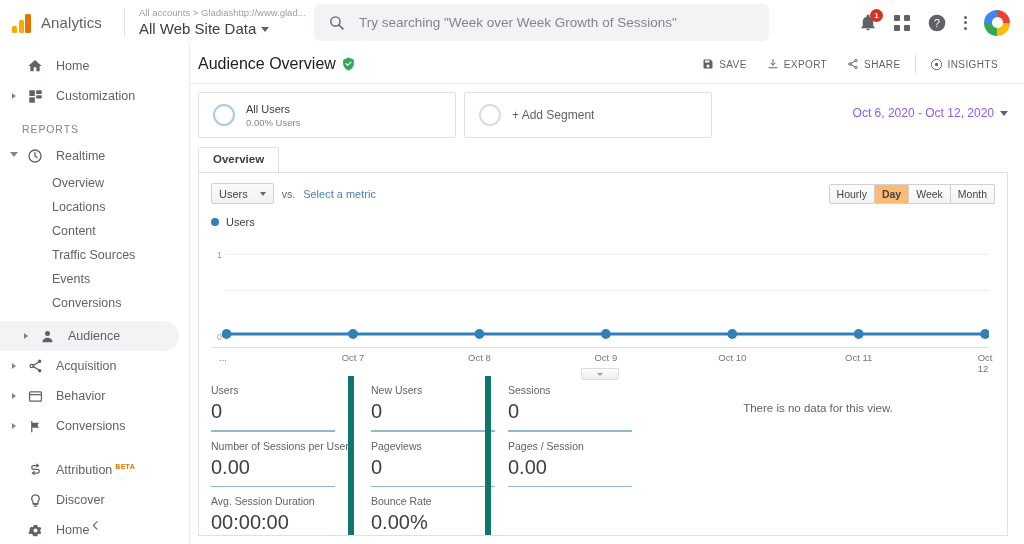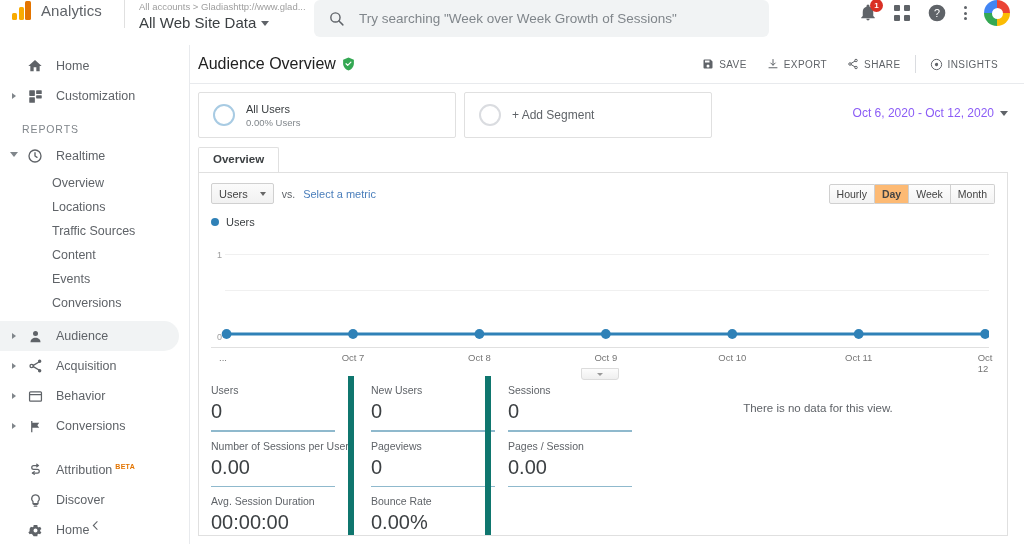--- a/index.html
+++ b/index.html
@@ -9,21 +9,21 @@
     background: #fff;
     font-family: "Liberation Sans", sans-serif;
     color: #424242;
   }
   .app { position: relative; width: 1024px; height: 544px; }
 
   
   .topbar {
     position: absolute; top: 0; left: 0; width: 1024px; height: 46px;
     background: #fff; border-bottom: 1px solid #e8eaed;
-    display: flex; align-items: flex-start;
+    display: flex; align-items: center;
   }
   .brand { display: flex; align-items: center; width: 124px; padding-left: 12px; }
   .ga-logo { display: flex; align-items: flex-end; gap: 1.5px; height: 20px; }
   .ga-logo i { display: block; border-radius: 1.5px; }
   .bar1 { width: 5px; height: 7px;  background: #f9ab00; }
   .bar2 { width: 5px; height: 13px; background: #f9ab00; }
   .bar3 { width: 6px; height: 19px; background: #e37400; }
   .brand-name { font-size: 15px; color: #5f6368; margin-left: 10px; letter-spacing: .1px; }
   .vdiv { width: 1px; height: 28px; background: #e0e0e0; }
 
@@ -69,21 +69,21 @@
     display: flex; align-items: center; height: 30px; cursor: pointer;
     color: #5f6368; position: relative;
   }
   .nav-row .arrow {
     width: 16px; display: flex; justify-content: center; align-items: center; margin-left: 6px;
   }
   .arrow i { width: 0; height: 0; border-top: 3.5px solid transparent; border-bottom: 3.5px solid transparent; border-left: 4.5px solid #80868b; }
   .arrow.open i { border-left: 4px solid transparent; border-right: 4px solid transparent; border-top: 5px solid #80868b; }
   .nav-ico { width: 26px; display: flex; justify-content: center; align-items: center; color: #5f6368; }
   .nav-label { margin-left: 8px; white-space: nowrap; }
-  .nav-row.selected { background: #f1f3f4; border-radius: 0 16px 16px 0; margin-right: 10px; }
+  .nav-row.selected { background: #f1f3f4; border-radius: 0 16px 16px 0; margin-right: 10px; padding-left: 12px; }
   .nav-row.noarrow { padding-left: 22px; }
   .section-lbl { font-size: 10.5px; color: #80868b; letter-spacing: .9px; padding: 12px 0 6px 22px; }
   .sub-item { height: 24px; display: flex; align-items: center; padding-left: 52px; color: #5f6368; font-size: 12.5px; cursor: pointer; }
   .beta { font-size: 7px; color: #e37400; font-weight: bold; vertical-align: super; margin-left: 3px; letter-spacing: .3px; }
   .collapse { position: absolute; bottom: 6px; left: 0; width: 190px; display: flex; justify-content: center; }
   .collapse-btn { width: 26px; height: 26px; display: flex; align-items: center; justify-content: center; color: #5f6368; cursor: pointer; }
 
   
   .main { position: absolute; top: 45px; left: 190px; width: 834px; height: 499px; background: #fff; overflow: hidden; }
   .page-head { height: 38px; display: flex; align-items: center; padding: 0 16px 0 8px; }
@@ -273,22 +273,22 @@
         <svg width="16" height="16" viewBox="0 0 24 24" fill="none" stroke="#5f6368" stroke-width="2">
             <circle cx="12" cy="12" r="9"></circle>
             <path d="M12 7v5l3 2" stroke-linecap="round"></path>
           </svg>
       </div>
       <div class="nav-label">Realtime</div>
     </div>
 
     <div class="sub-item">Overview</div>
     <div class="sub-item">Locations</div>
+    <div class="sub-item">Content</div>
     <div class="sub-item">Traffic Sources</div>
-    <div class="sub-item">Content</div>
     <div class="sub-item">Events</div>
     <div class="sub-item">Conversions</div>
 
     <div style="height:6px"></div>
 
     <div class="nav-row selected">
       <div class="arrow">
           <i></i>
         </div>
       <div class="nav-ico">

